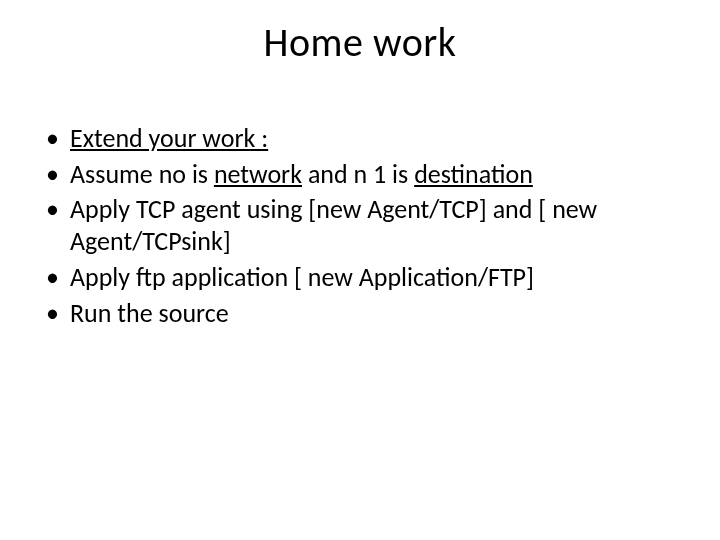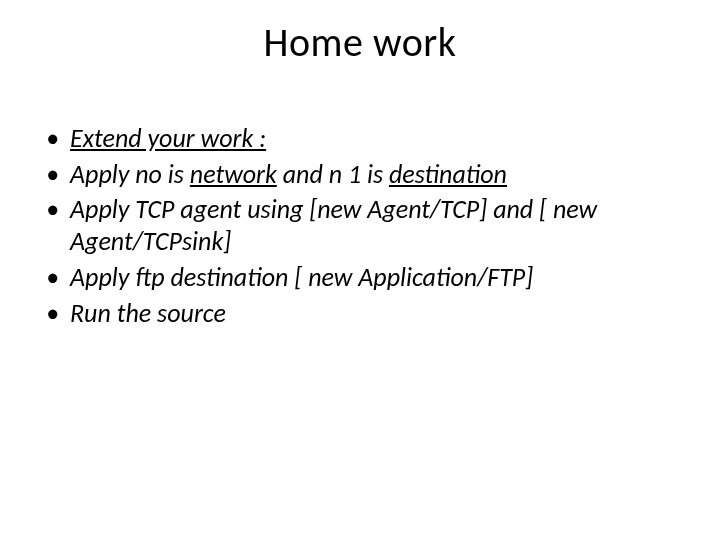--- a/index.html
+++ b/index.html
@@ -29,36 +29,35 @@
     margin: 56px 0 0 0;
     padding: 0 0 0 34px;
     list-style: none;
     font-size: 26px;
     line-height: 1.22;
   }
   ul.bullets > li {
     position: relative;
     padding-left: 0;
     margin: 0 0 4px 0;
-    font-style: italic;
   }
   ul.bullets > li::before {
     content: "•";
     position: absolute;
     left: -24px;
     top: 0;
     font-size: 26px;
   }
   .u { text-decoration: underline; }
 </style>
 </head>
 <body>
 
 <div class="slide">
   <h1 class="title">Home work</h1>
   <ul class="bullets">
     <li><span class="u">Extend your work :</span></li>
-    <li><span>Apply no is </span><span class="u">network</span><span> and n 1 is </span><span class="u">destination</span></li>
+    <li><span>Assume no is </span><span class="u">network</span><span> and n 1 is </span><span class="u">destination</span></li>
     <li><span>Apply TCP agent using [new Agent/TCP] and [ new Agent/TCPsink]</span></li>
-    <li><span>Apply ftp destination  [ new Application/FTP]</span></li>
+    <li><span>Apply ftp application  [ new Application/FTP]</span></li>
     <li><span>Run the source</span></li>
   </ul>
 </div>
 
 </body></html>

